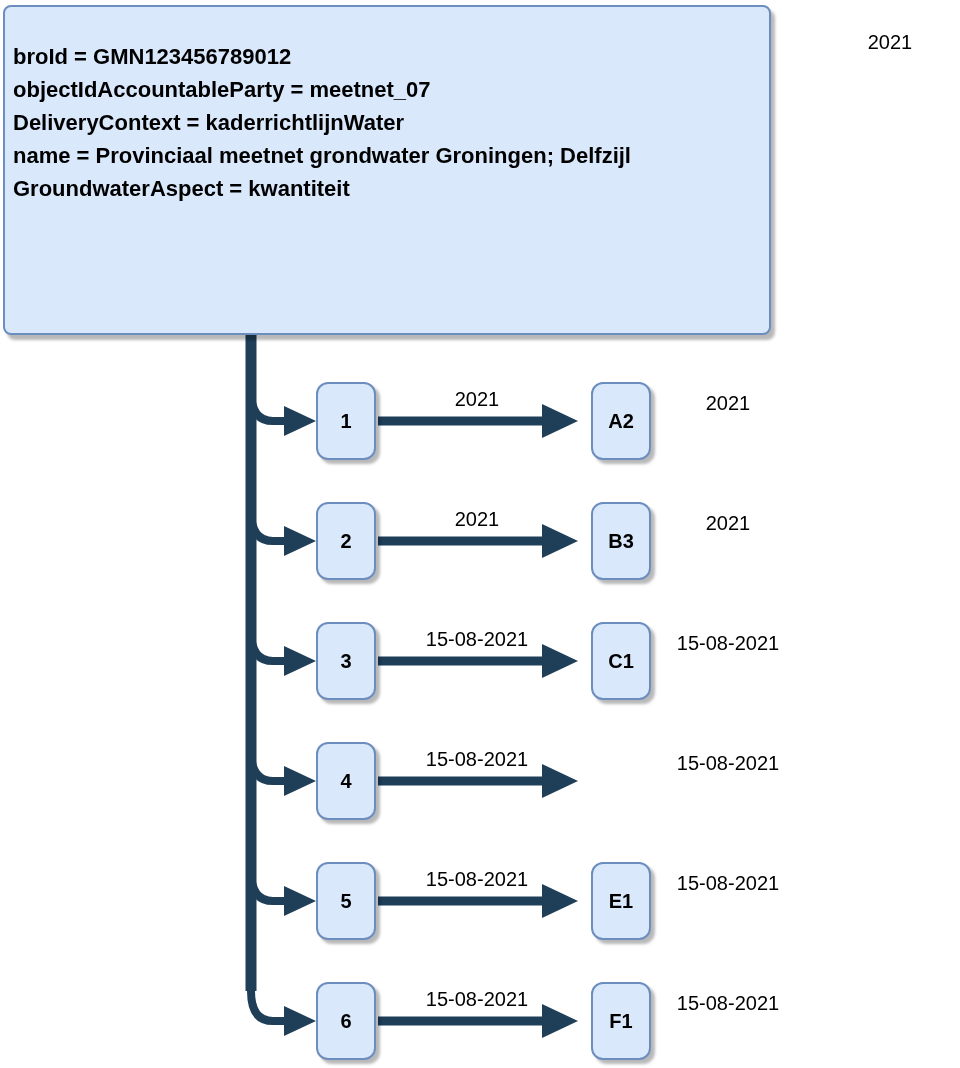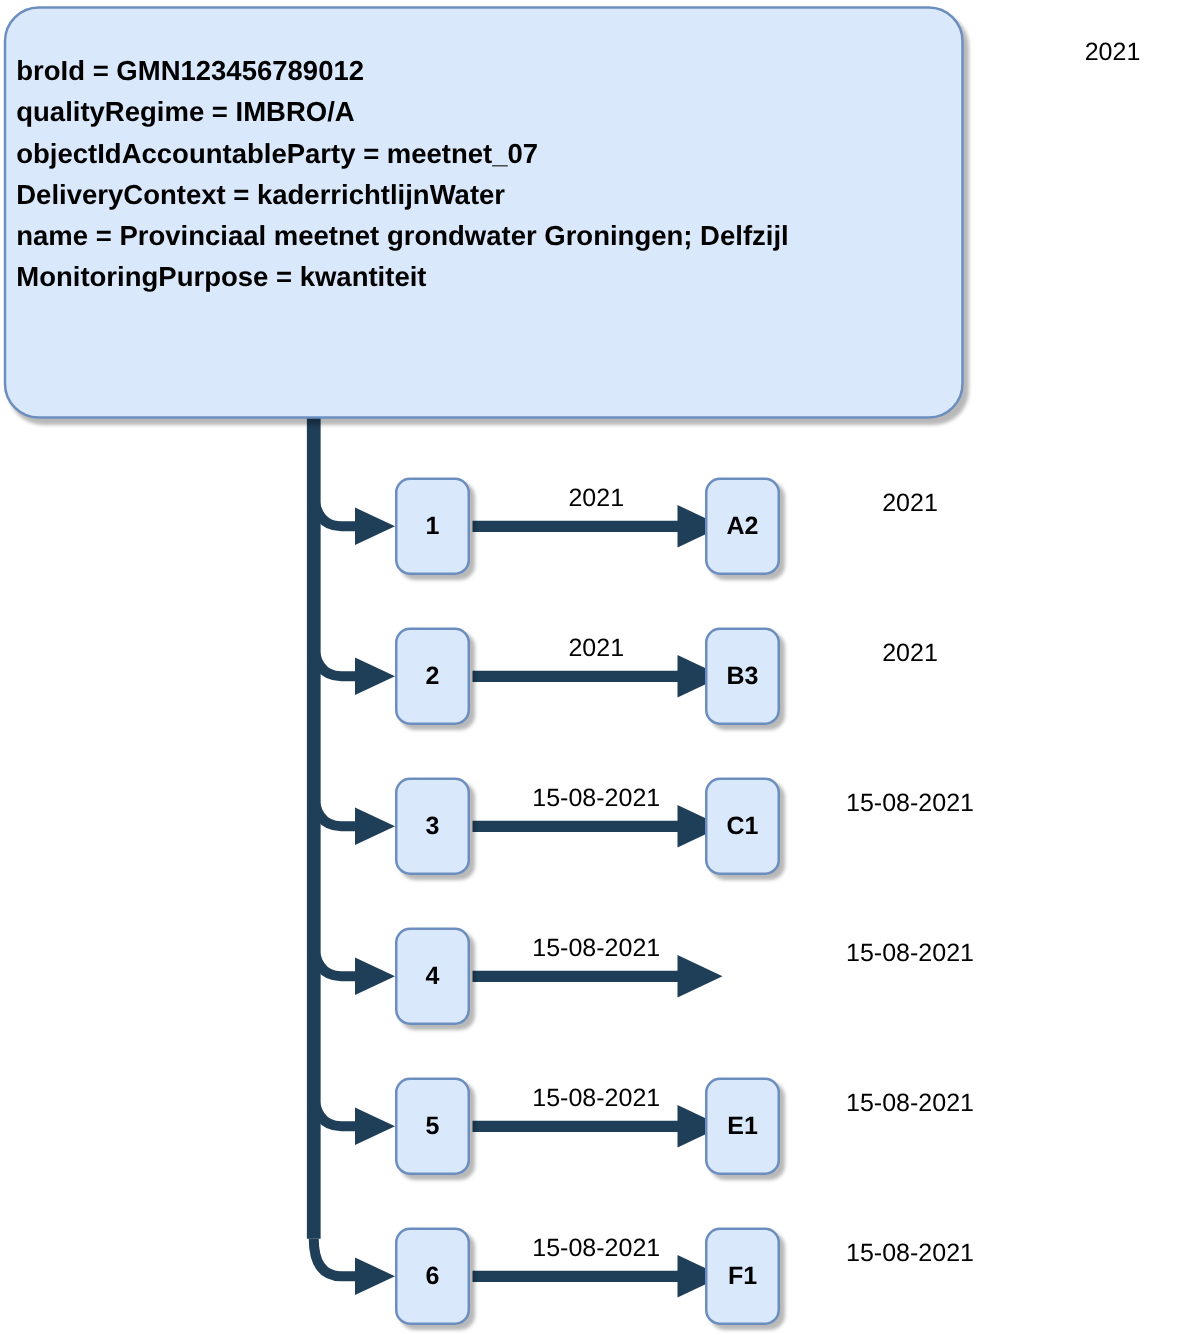--- a/index.html
+++ b/index.html
@@ -5,21 +5,21 @@
   html,body { margin:0; padding:0; background:#ffffff; }
   .canvas {
     position:relative; width:960px; height:1068px; background:#fff;
     font-family:"Liberation Sans", sans-serif; overflow:hidden;
     --fill:#dae8fc; --border:#6c8ebf; --line:#1f3e58;
   }
   svg.connectors { position:absolute; left:0; top:0; width:960px; height:1068px; pointer-events:none; }
 
   .infobox {
     position:absolute; left:3px; top:5px; width:768px; height:330px;
-    background:var(--fill); border:2px solid var(--border); border-radius:28px;
+    background:var(--fill); border:2px solid var(--border); border-radius:8px;
     box-shadow:4px 5px 3px rgba(0,0,0,0.28);
     box-sizing:border-box; padding:33px 8px 0 8px;
   }
   .infobox .line {
     font-size:22px; font-weight:bold; line-height:33px; color:#000; white-space:nowrap;
   }
 
   .corner-label {
     position:absolute; left:820px; top:31px; width:140px;
     font-size:20px; color:#000; text-align:center;
@@ -27,21 +27,21 @@
 
   .row { position:absolute; left:0; width:960px; height:78px; }
   .box {
     position:absolute; top:0; width:60px; height:78px; box-sizing:border-box;
     background:var(--fill); border:2px solid var(--border); border-radius:12px;
     box-shadow:4px 4px 3px rgba(0,0,0,0.28);
     display:flex; align-items:center; justify-content:center;
     font-size:20px; font-weight:bold; color:#000;
   }
   .node-box   { left:316px; }
-  .target-box { left:564px; }
+  .target-box { left:591px; }
   .edge-label  { position:absolute; left:392px; top:6px;  width:170px; text-align:center; font-size:20px; color:#000; }
   .right-label { position:absolute; left:645px; top:10px; width:166px; text-align:center; font-size:20px; color:#000; }
 </style>
 </head>
 <body>
 
 <div class="canvas" style="--fill: #dae8fc; --border: #6c8ebf; --line: #1f3e58;">
 
   <svg class="connectors" xmlns="http://www.w3.org/2000/svg" viewBox="0 0 960 1068">
       <path d="M 251 334 L 251 991" stroke="#1f3e58" stroke-width="11" fill="none"></path>
@@ -66,25 +66,24 @@
       <path d="M 378 901 L 544 901" stroke="#1f3e58" stroke-width="9" fill="none"></path>
       <path d="M 578 901 L 542 884 L 542 918 Z" fill="#1f3e58"></path>
       <path d="M 251 991 Q 251 1021 273 1021 L 290 1021" stroke="#1f3e58" stroke-width="8" fill="none"></path>
       <path d="M 316 1021 L 284 1006 L 284 1036 Z" fill="#1f3e58"></path>
       <path d="M 378 1021 L 544 1021" stroke="#1f3e58" stroke-width="9" fill="none"></path>
       <path d="M 578 1021 L 542 1004 L 542 1038 Z" fill="#1f3e58"></path>
     </svg>
 
   <div class="infobox">
     <div class="line">broId = GMN123456789012</div>
-    <div class="line">qualityRegime = IMBRO/A</div>
     <div class="line">objectIdAccountableParty = meetnet_07</div>
     <div class="line">DeliveryContext = kaderrichtlijnWater</div>
     <div class="line">name = Provinciaal meetnet grondwater Groningen; Delfzijl</div>
-    <div class="line">MonitoringPurpose = kwantiteit</div>
+    <div class="line">GroundwaterAspect = kwantiteit</div>
   </div>
 
   <div class="corner-label">2021</div>
 
     <div class="row" style="top: 382px;">
       <div class="box node-box">
         <span>1</span>
       </div>
       <div class="edge-label">2021</div>
       <div class="box target-box">

